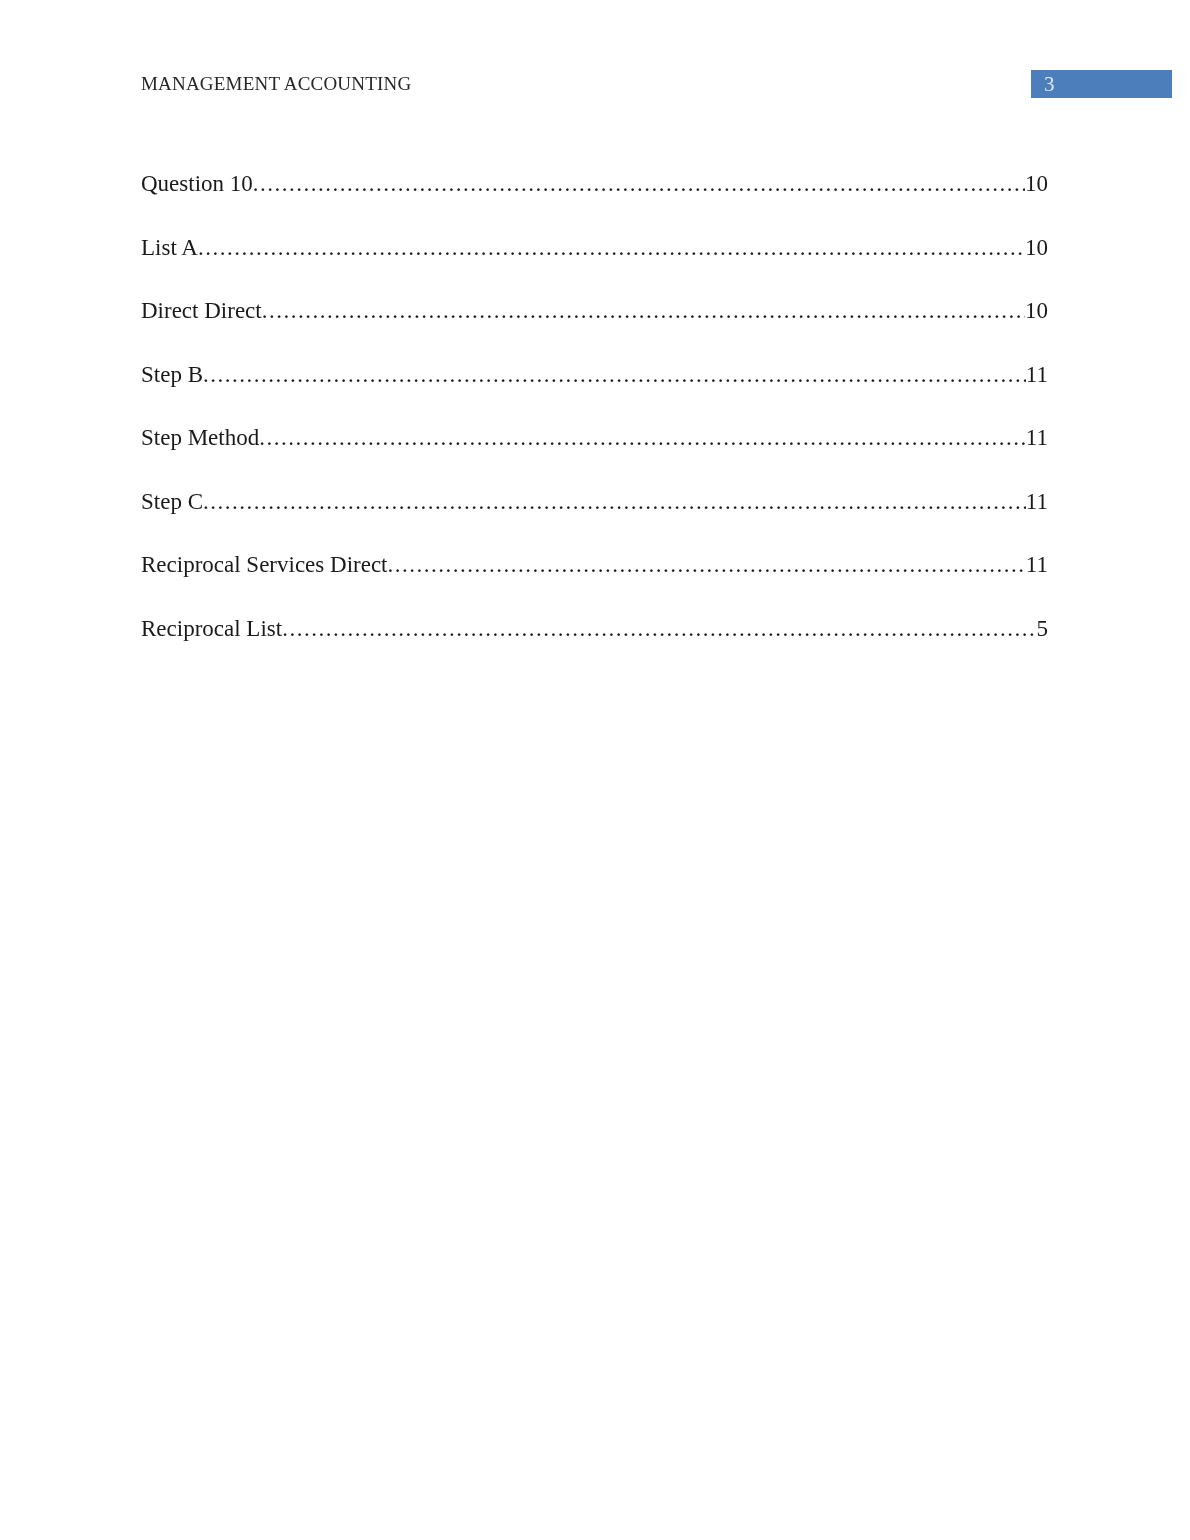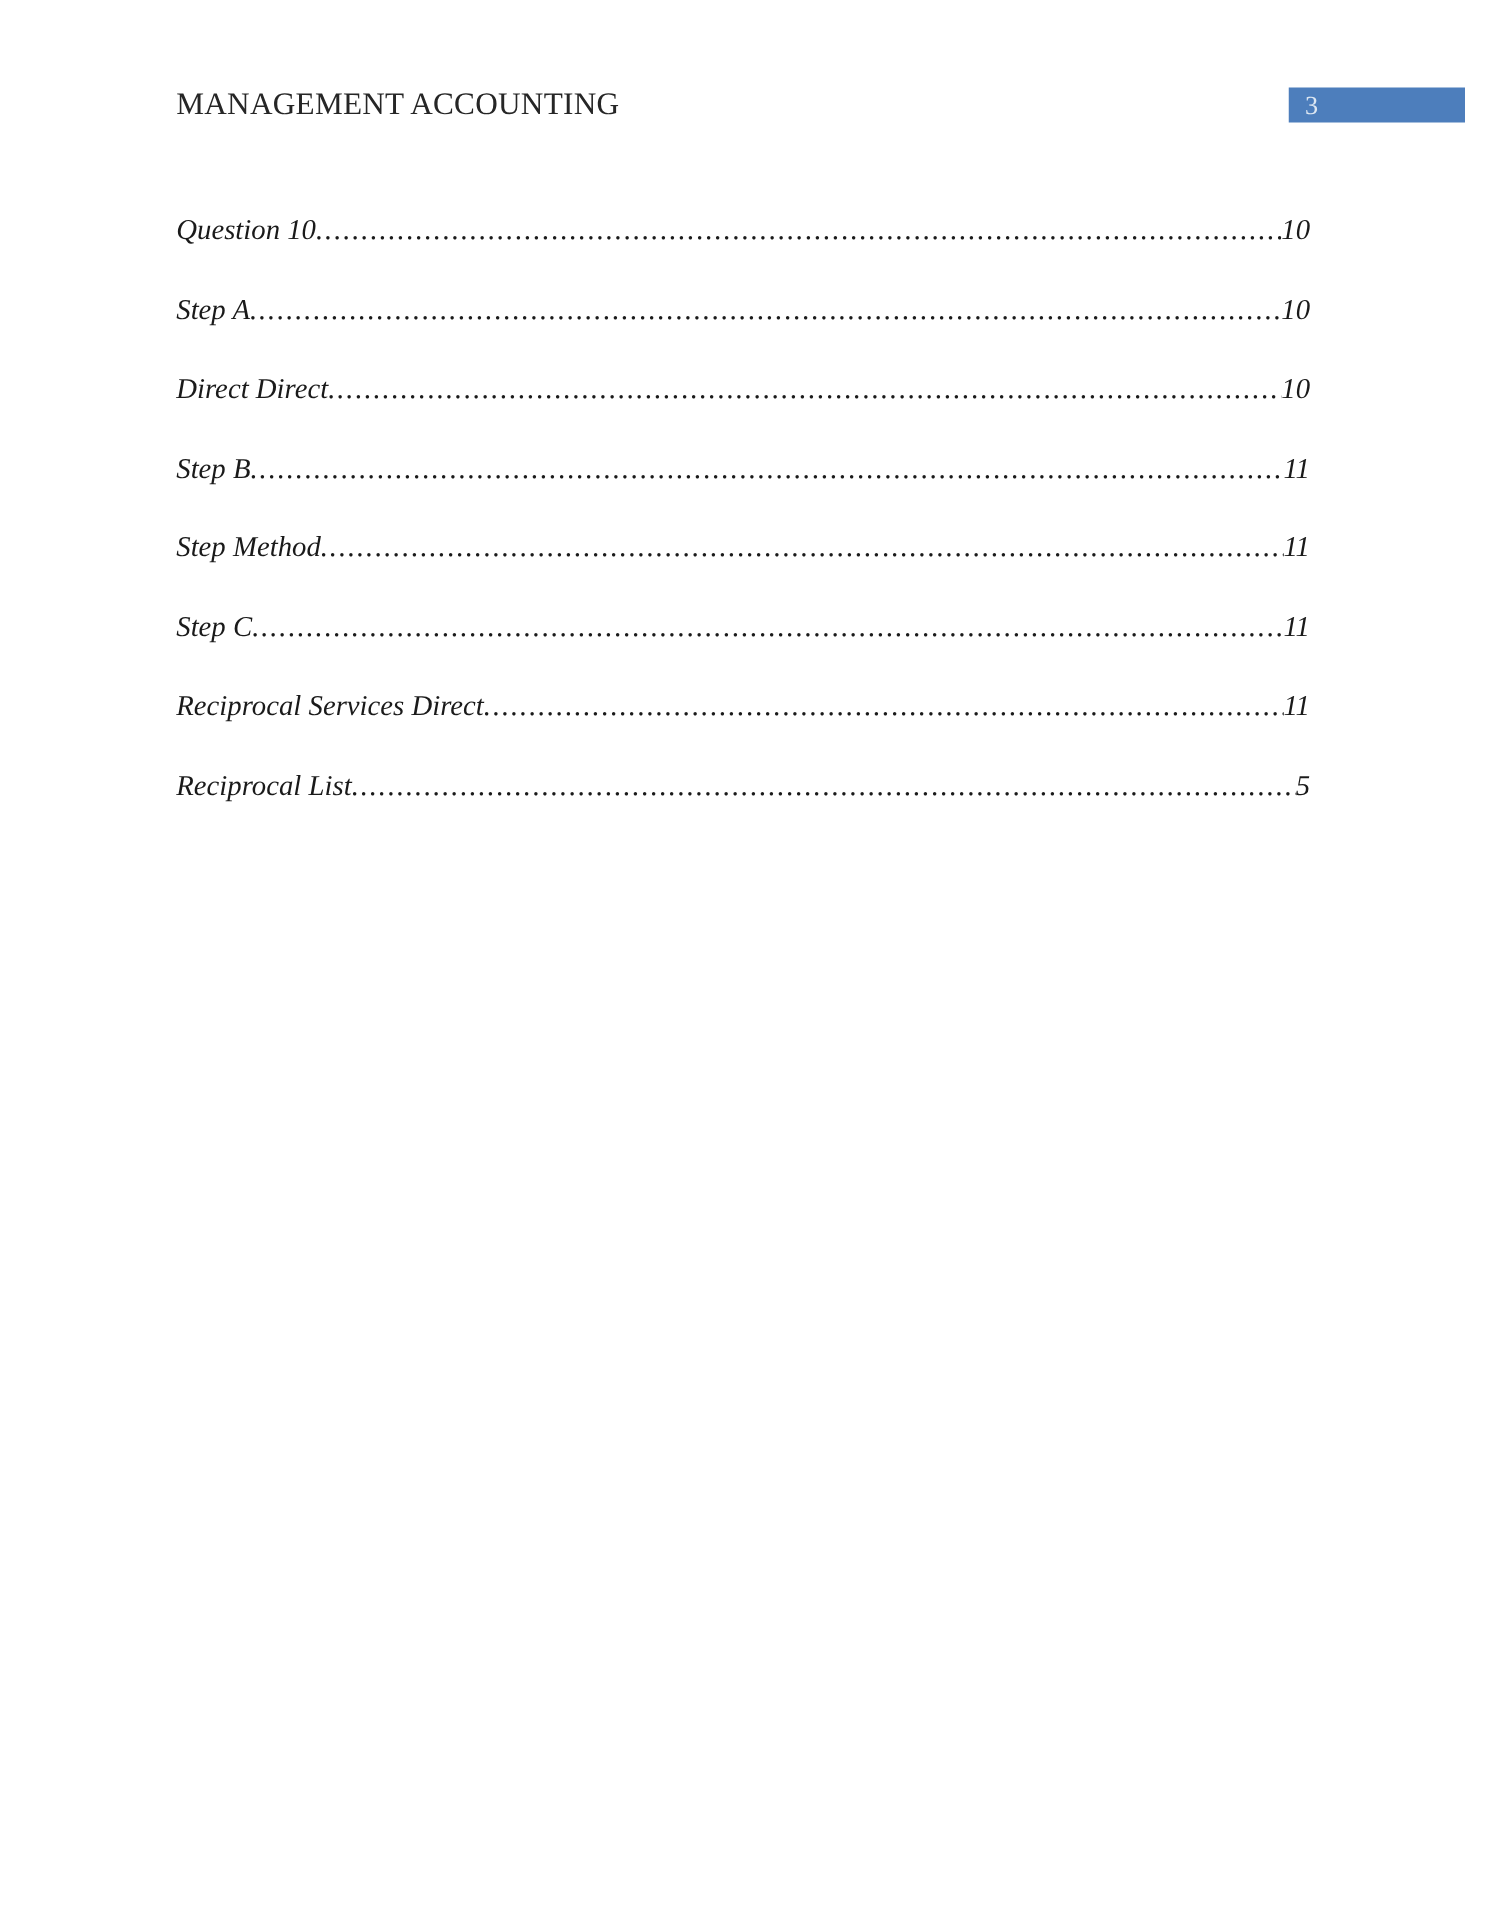--- a/index.html
+++ b/index.html
@@ -20,21 +20,21 @@
     position: absolute;
     top: 70px;
     left: 141px;
     right: 18px;
     height: 30px;
   }
   .header-title {
     position: absolute;
     left: 0;
     top: 0;
-    font-size: 25px;
+    font-size: 19px;
     line-height: 28px;
     color: #262626;
     letter-spacing: 0.2px;
     white-space: nowrap;
   }
   .page-number-box {
     position: absolute;
     right: 0;
     top: 0;
     width: 141px;
@@ -56,21 +56,20 @@
     top: 170px;
   }
   .toc-row {
     display: flex;
     align-items: flex-end;
     height: 27px;
     margin-bottom: 36.5px;
     font-size: 23px;
     line-height: 27px;
     color: #1a1a1a;
-    font-style: italic;
   }
   .toc-title {
     white-space: nowrap;
     flex: 0 0 auto;
   }
   .toc-fill {
     flex: 1 1 auto;
     overflow: hidden;
     white-space: nowrap;
     letter-spacing: 1.5px;
@@ -95,21 +94,21 @@
 
   <div class="toc">
 
     <div class="toc-row">
       <span class="toc-title">Question 10</span>
       <span class="toc-fill">....................................................................................................................................................................................................................................................................</span>
       <span class="toc-page">10</span>
     </div>
 
     <div class="toc-row">
-      <span class="toc-title">Step A</span>
+      <span class="toc-title">List A</span>
       <span class="toc-fill">....................................................................................................................................................................................................................................................................</span>
       <span class="toc-page">10</span>
     </div>
 
     <div class="toc-row">
       <span class="toc-title">Direct Direct</span>
       <span class="toc-fill">....................................................................................................................................................................................................................................................................</span>
       <span class="toc-page">10</span>
     </div>
 

